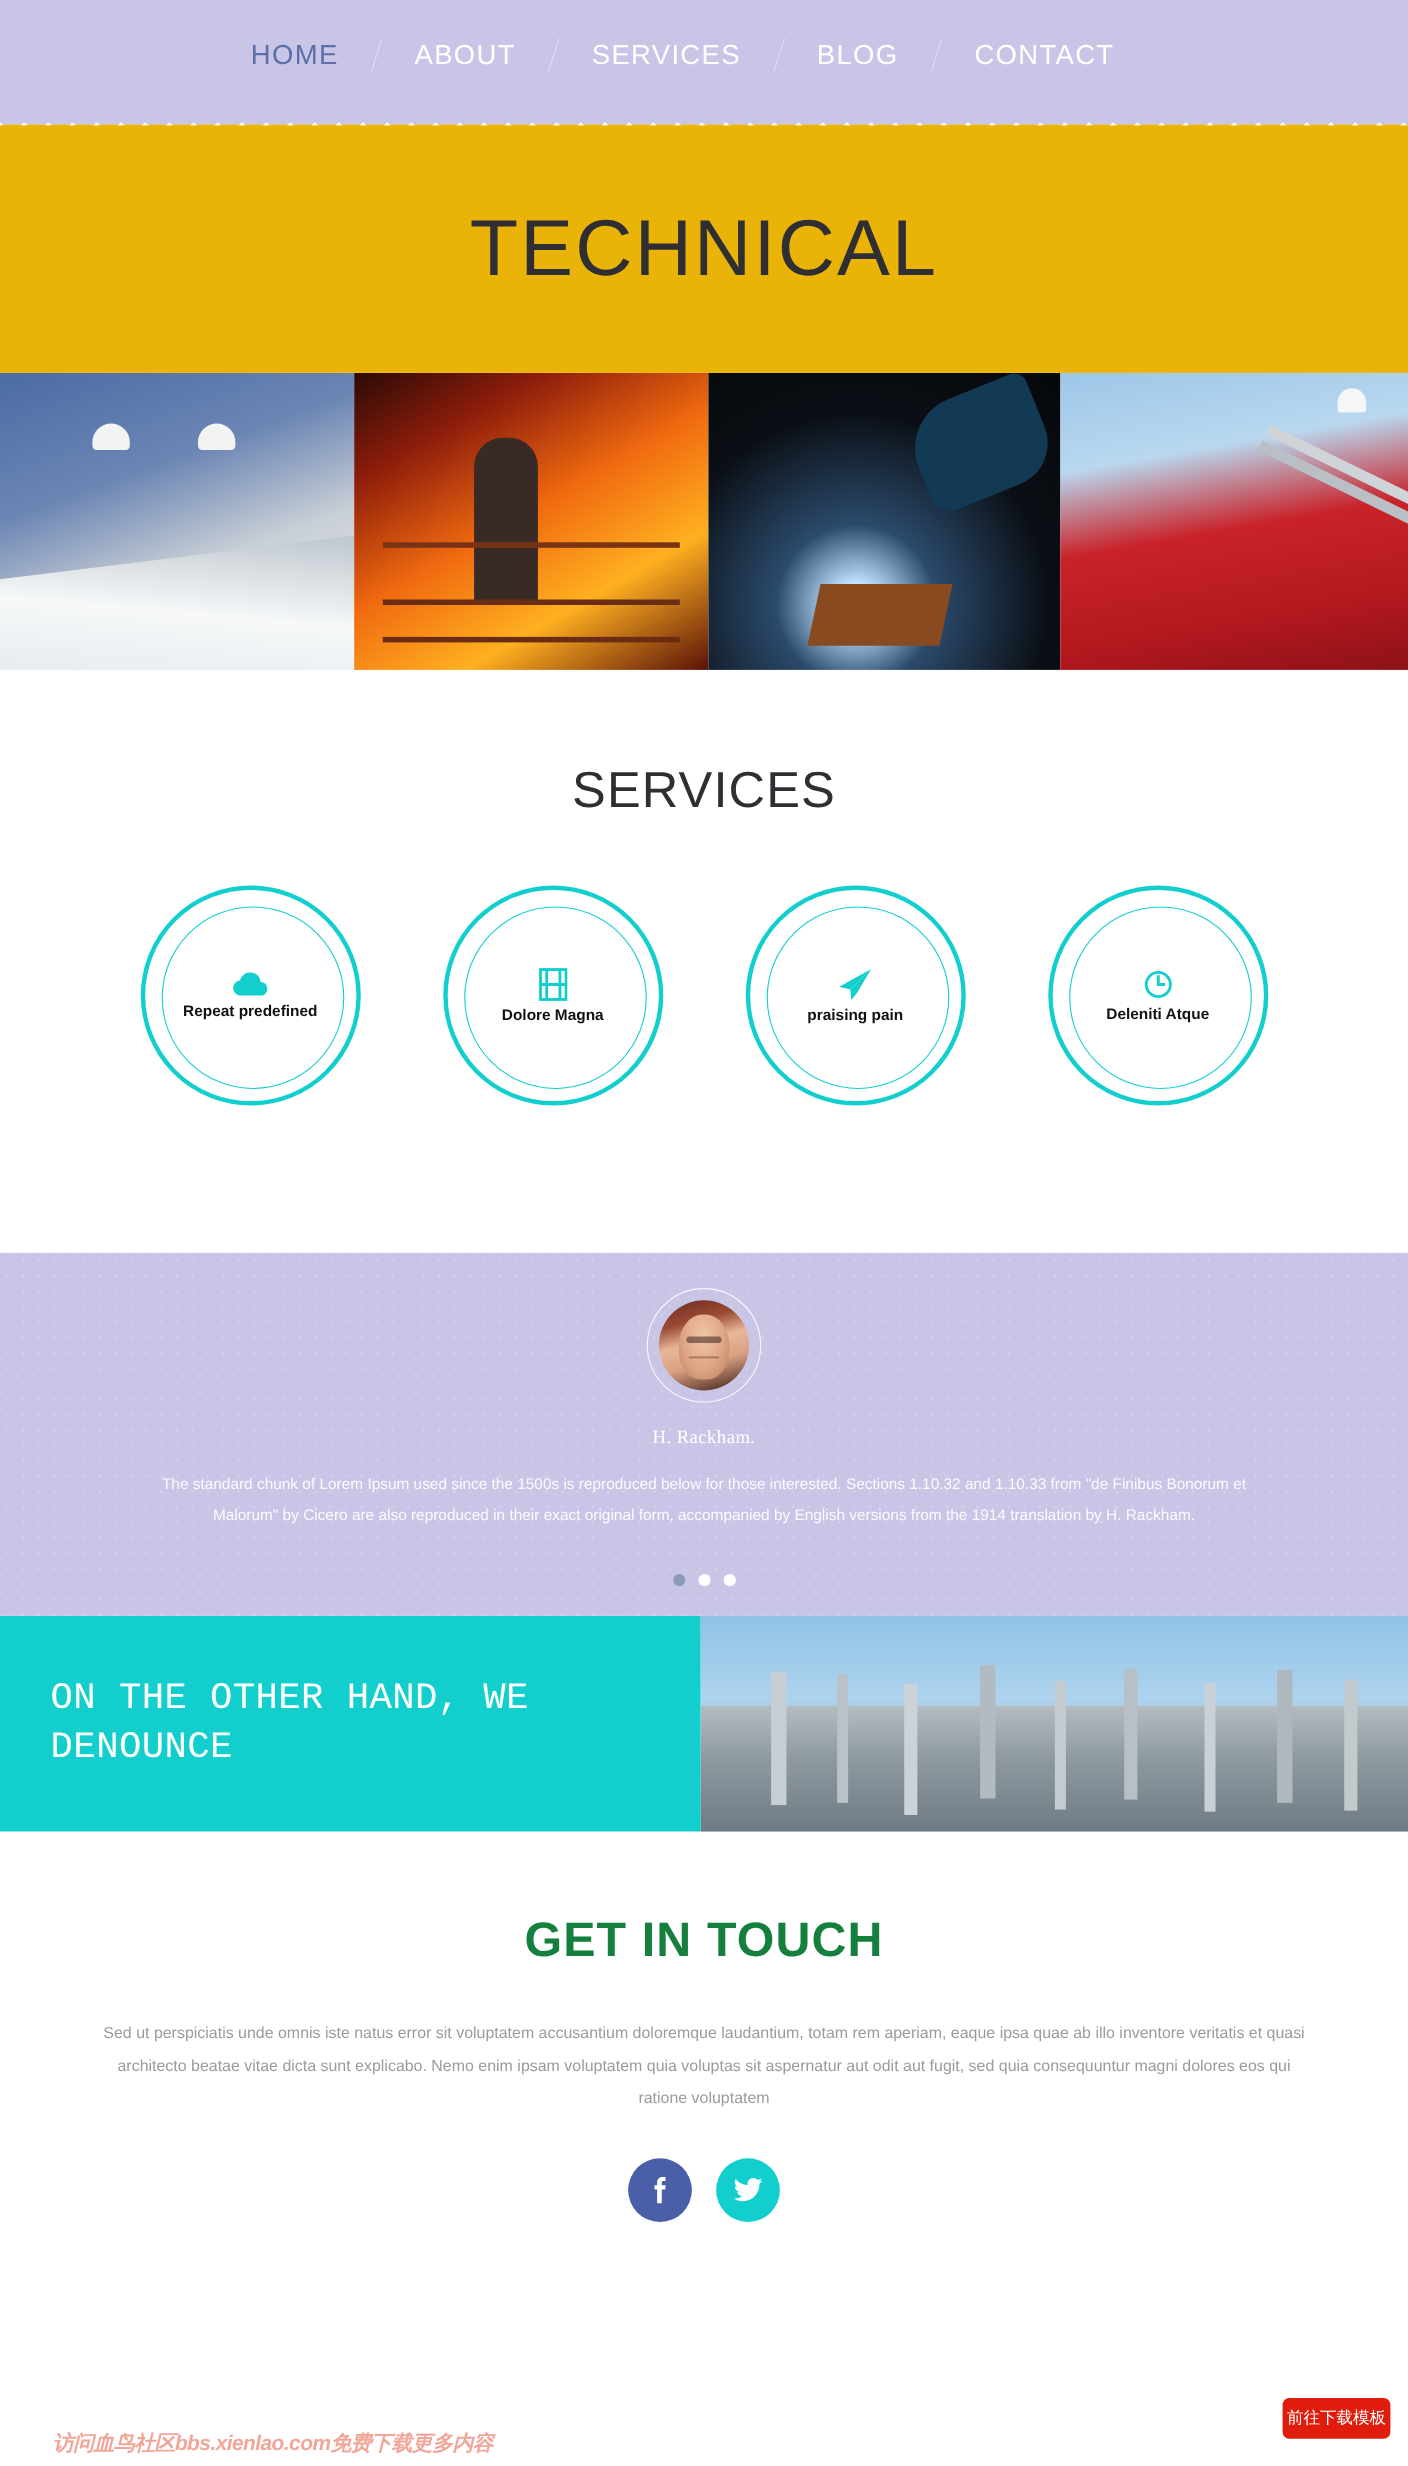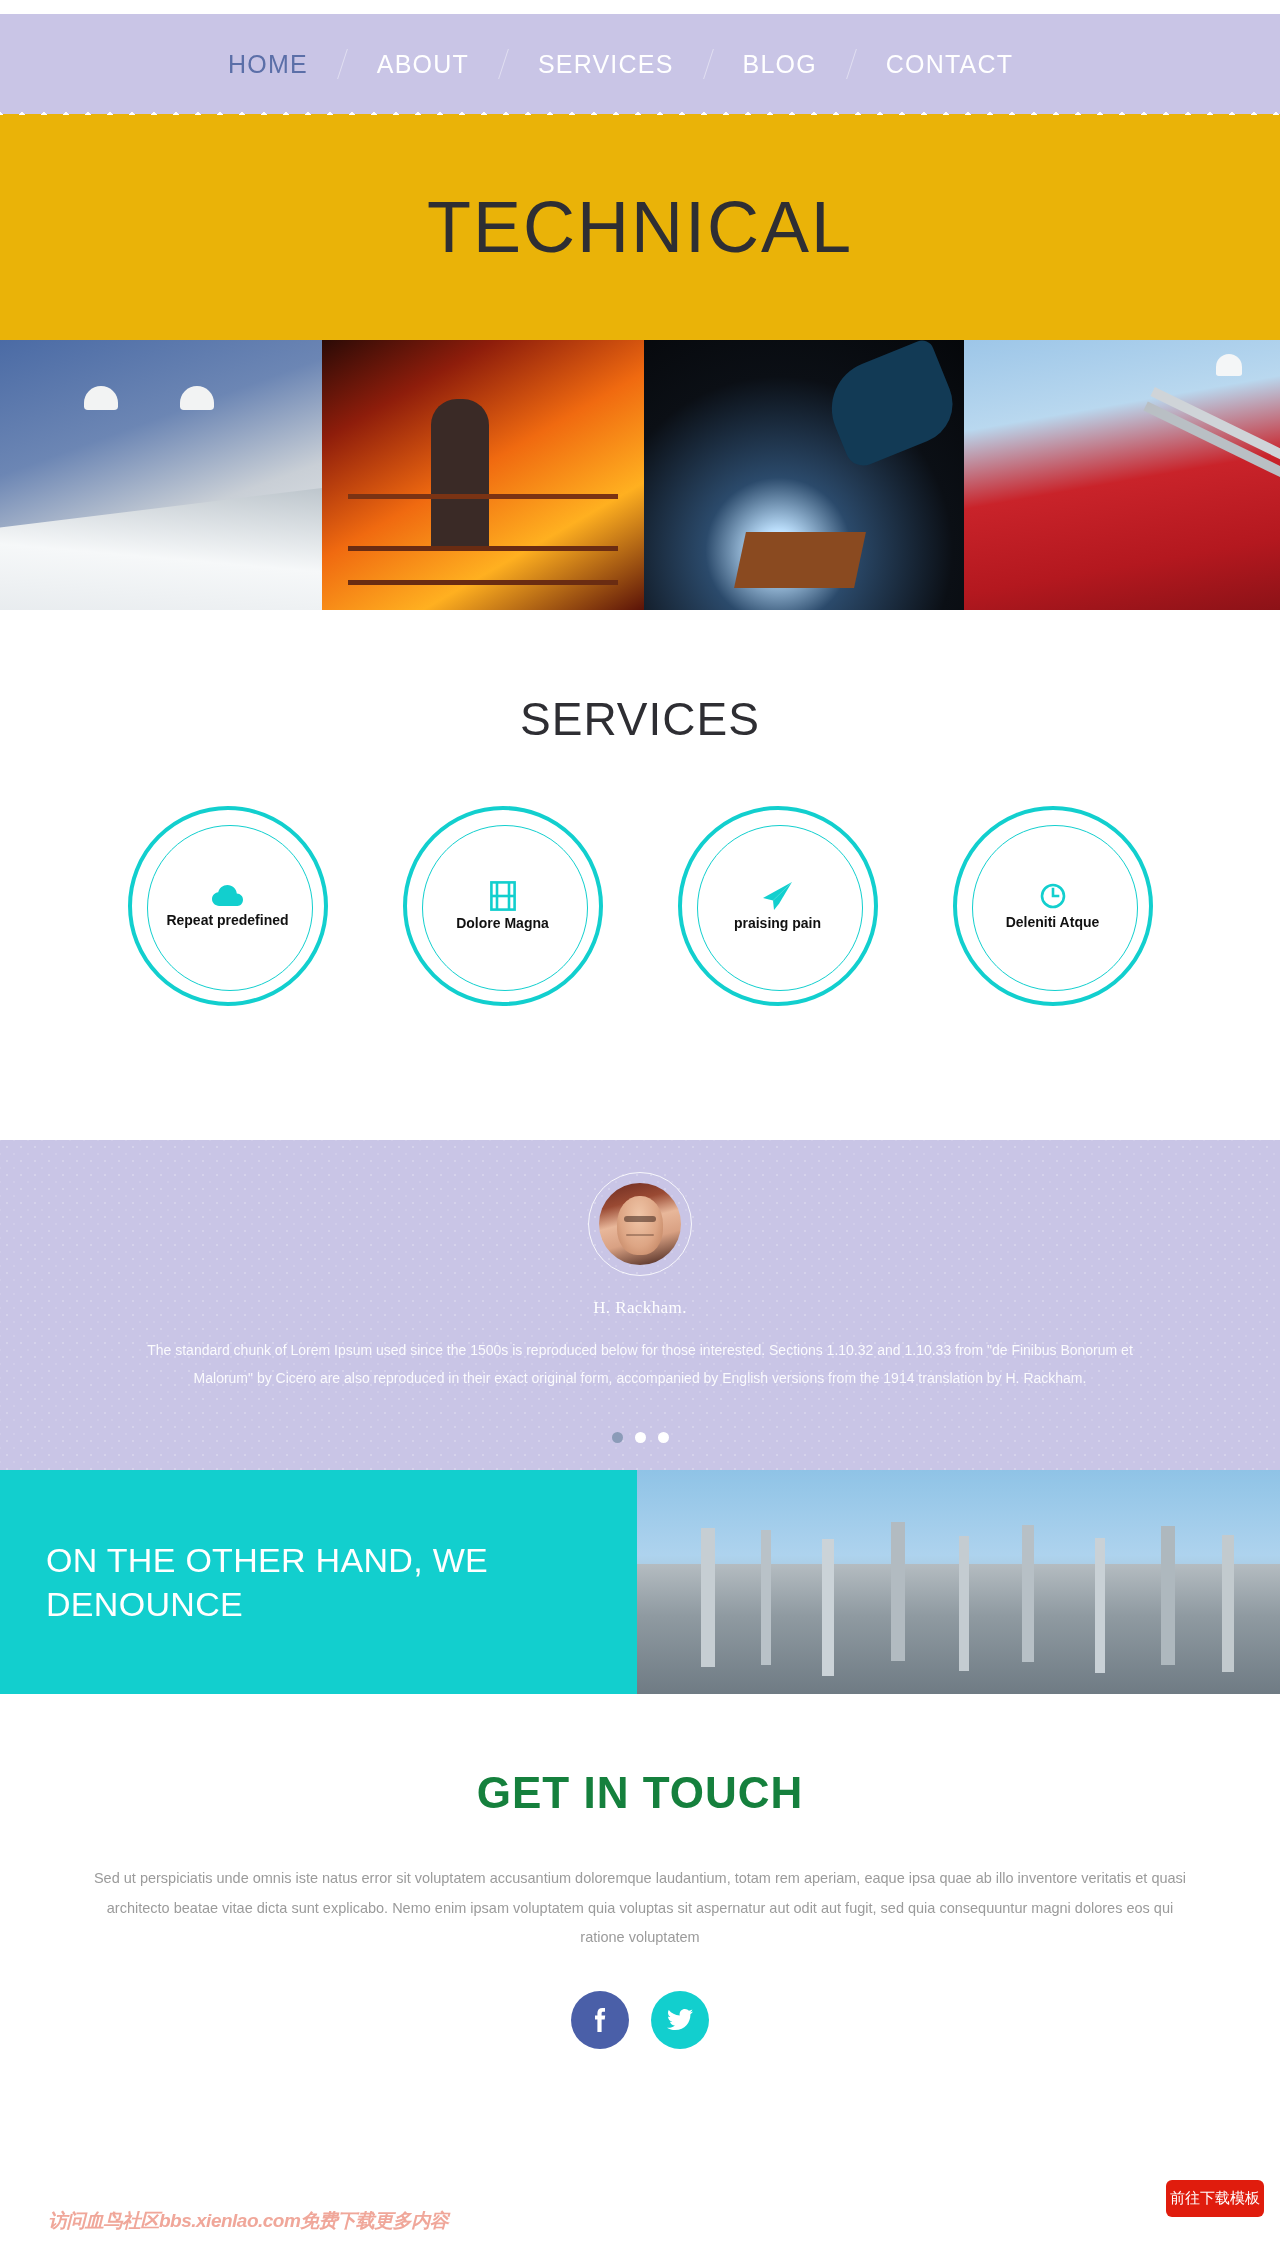--- a/index.html
+++ b/index.html
@@ -10,23 +10,22 @@
     width:1280px;
     height:2242px;
     position:relative;
     overflow:hidden;
   }
 
   
   .header {
     position:relative;
     width:1280px;
-    height:100px;
+    height:113px;
     background:#c9c5e6;
-    margin-top:14px;
   }
   .nav {
     display:flex;
     align-items:center;
     height:100px;
     padding-left:228px;
   }
   .nav-item {
     font-size:25px;
     letter-spacing:1.2px;
@@ -203,22 +202,23 @@
     justify-content:center;
     gap:12px;
     margin-top:40px;
   }
   .dot { width:11px; height:11px; border-radius:50%; background:#ffffff; }
   .dot.active { background:#8b9bb8; }
 
   
   .callout {
     display:flex;
-    height:224px;
+    height:196px;
     width:1280px;
+    font-family:Liberation Mono, monospace;
   }
   .callout-left {
     width:637px;
     background:#12cfce;
     display:flex;
     align-items:center;
     padding-left:46px;
   }
   .callout-text {
     color:#ffffff;

